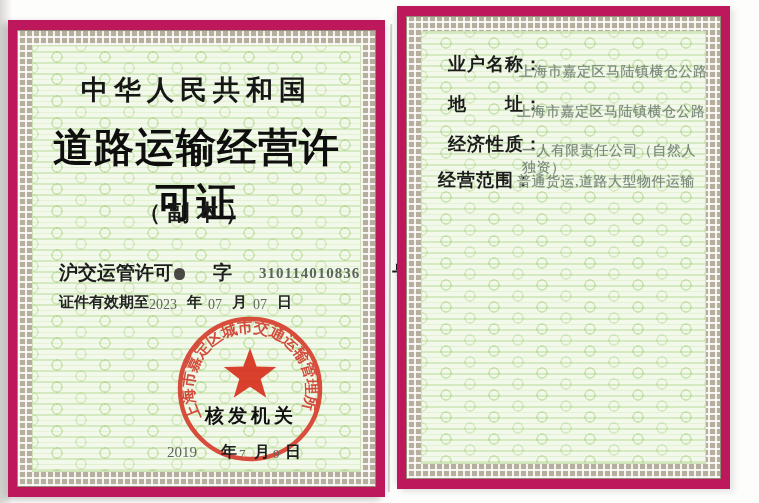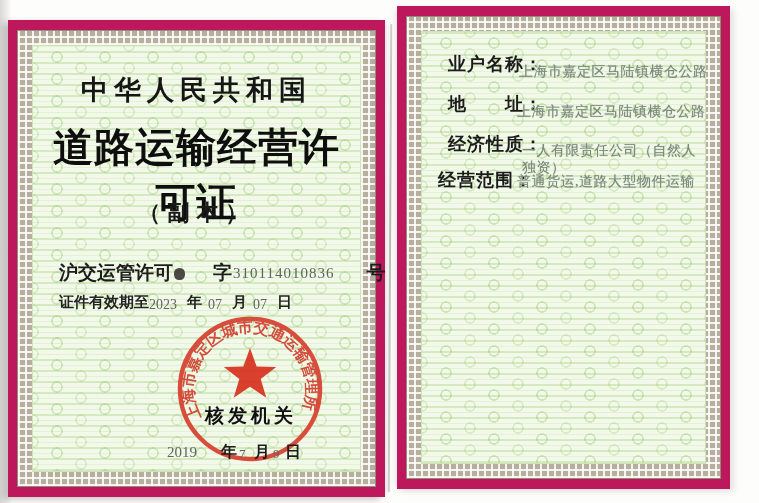--- a/index.html
+++ b/index.html
@@ -60,21 +60,21 @@
     left:0;right:0;top:152px;text-align:center;
     font-size:22px;font-weight:bold;letter-spacing:7px;color:#1a1a1a;
   }
   .license-line{left:26px;top:214px;font-size:19px;font-weight:bold;color:#1c1c1c;white-space:nowrap;}
   .license-line .smudge{
     display:inline-block;width:11px;height:12px;margin:0 2px 0 1px;
     background:#2e2c2a;border-radius:45%;filter:blur(.7px);opacity:.85;vertical-align:-1px;
   }
   .license-line .zi{margin-left:26px;}
   .license-line .num{
-    margin-left:1px;font-weight:normal;font-size:15px;color:#5d665e;letter-spacing:1px;vertical-align:1px;
+    margin-left:27px;font-weight:bold;font-size:15px;color:#5d665e;letter-spacing:1px;vertical-align:1px;
   }
   .license-line .hao{margin-left:32px;}
   .validity-line{left:26px;top:247px;font-size:15px;font-weight:bold;color:#222;white-space:nowrap;}
   .validity-line .val{font-weight:normal;color:#5d665e;font-size:14px;vertical-align:-2px;}
   .validity-line .u{margin:0 6px 0 10px;}
   .issuer-label{
     left:128px;top:357px;width:180px;text-align:center;
     font-size:19px;font-weight:bold;letter-spacing:4px;color:#111;
   }
   .issue-date{left:0;top:396px;width:100%;height:24px;font-size:16px;font-weight:bold;color:#1c1c1c;}

